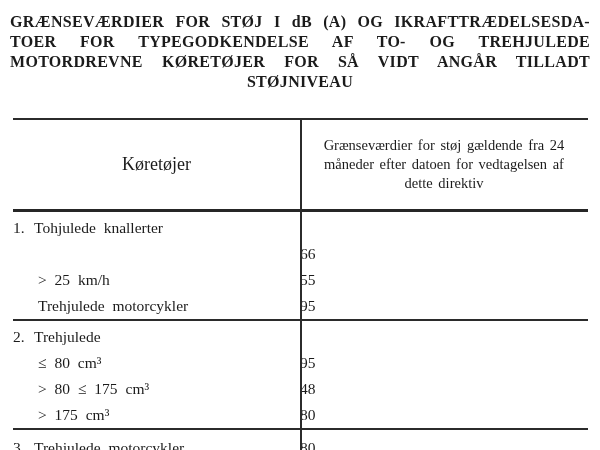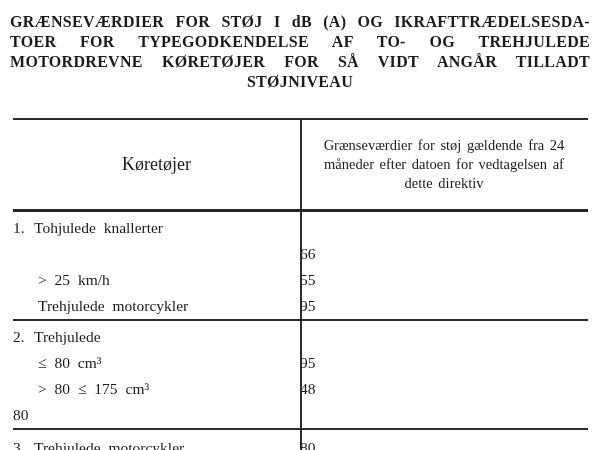--- a/index.html
+++ b/index.html
@@ -167,20 +167,24 @@
           <div class="c-right">95</div>
         </div>
         <div class="row">
           <div class="c-left">
             <span class="num sub"></span>
             <span class="label">&gt; 80 ≤ 175 cm³</span>
           </div>
           <div class="c-right">48</div>
         </div>
         <div class="row">
+          <div class="c-left">
+            <span class="num sub"></span>
+            <span class="label">&gt; 175 cm³</span>
+          </div>
           <div class="c-right">80</div>
         </div>
       </div>
       <div class="section last">
         <div class="row">
           <div class="c-left">
             <span class="num">3.</span>
             <span class="label">Trehjulede motorcykler</span>
           </div>
           <div class="c-right">80</div>

